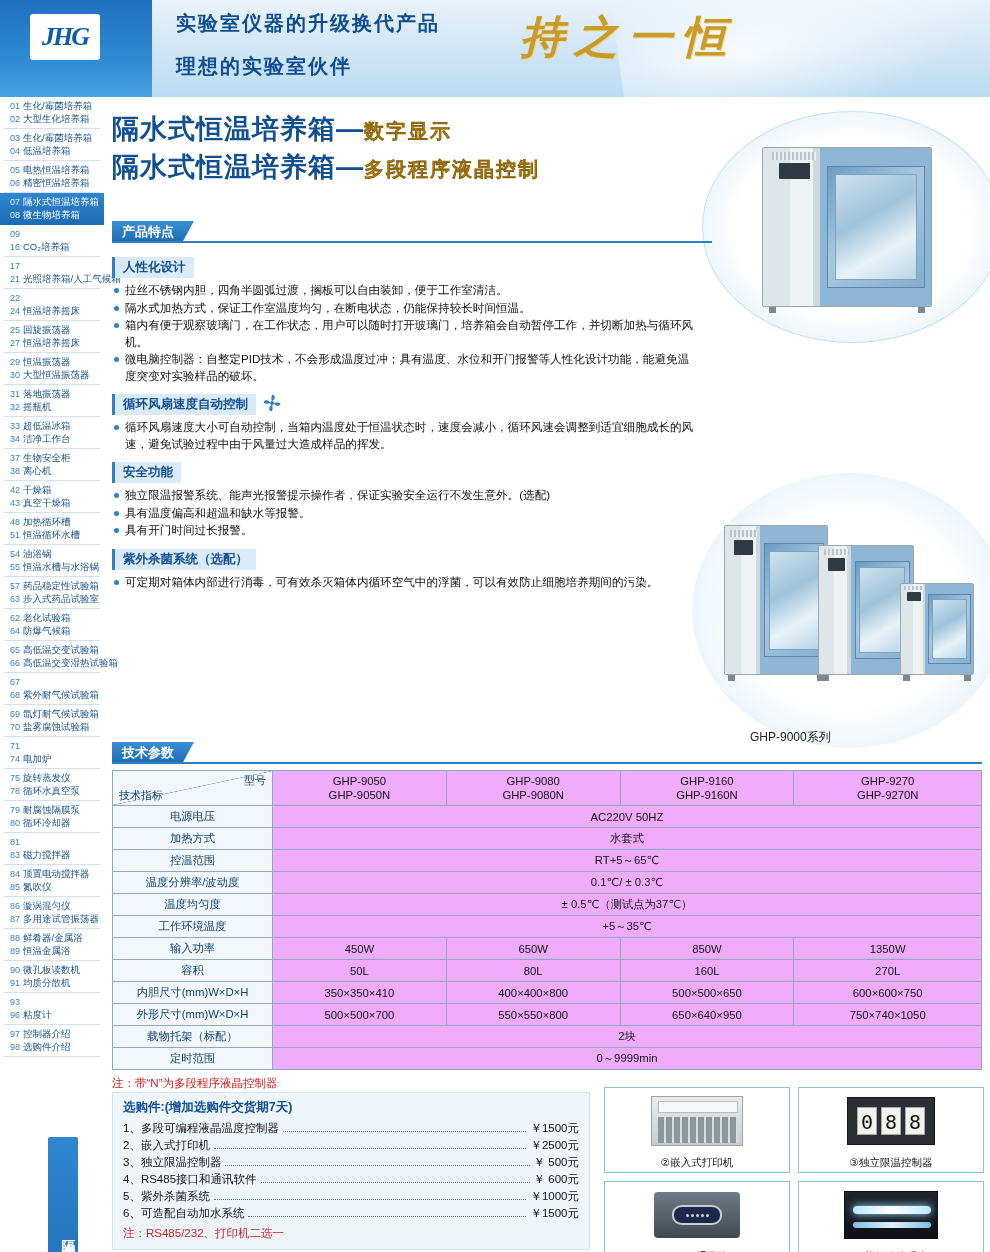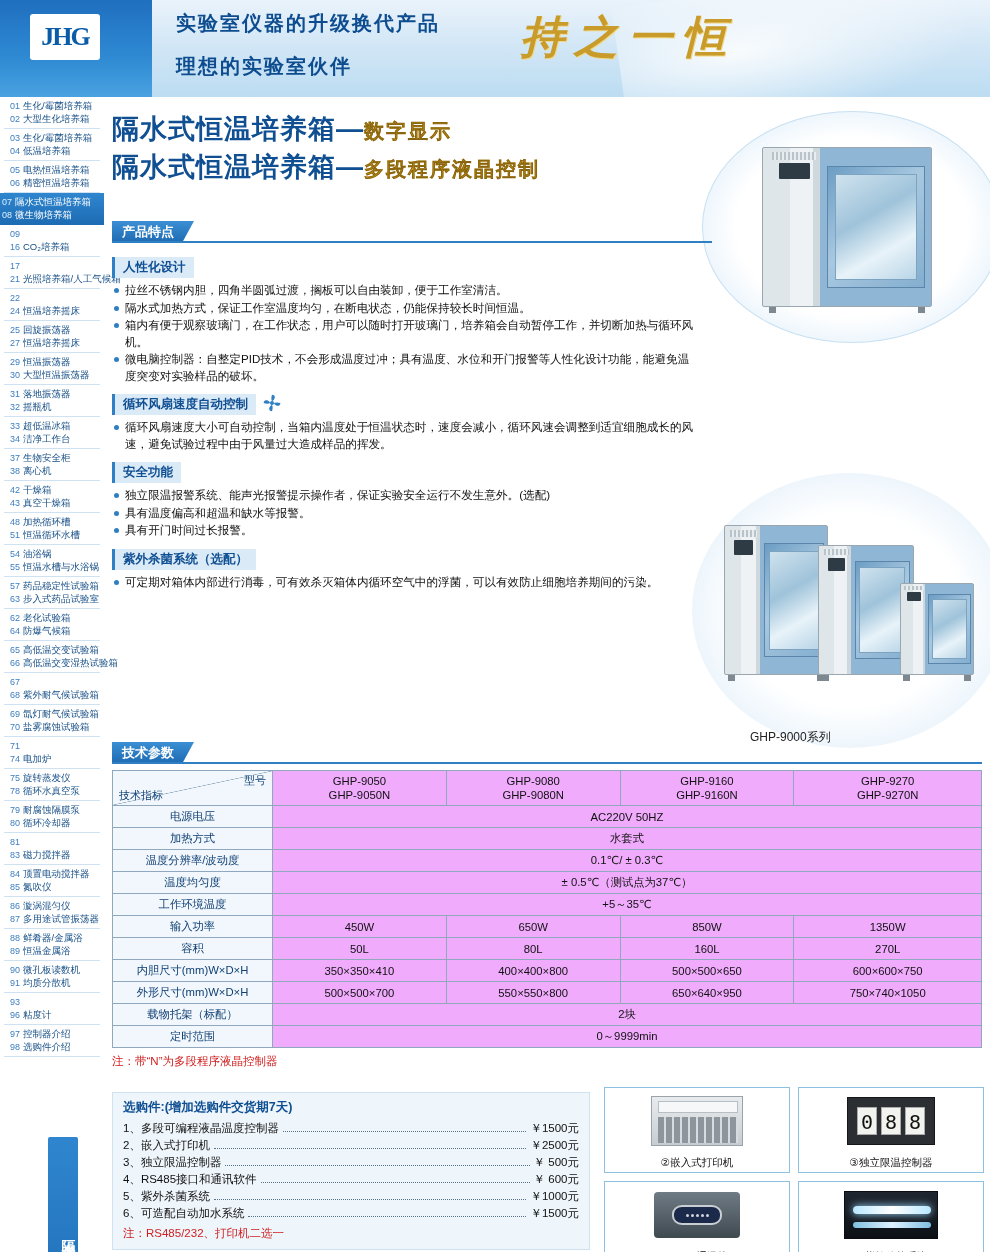--- a/index.html
+++ b/index.html
@@ -24,21 +24,21 @@
     position:absolute; left:0; top:0; width:152px; height:97px;
     background: linear-gradient(180deg,#1f6fbf 0%, #2f8ad3 60%, #4aa2e0 100%);
   }
   .logo-box {
     position:absolute; left:30px; top:14px; width:70px; height:46px;
     background:#ffffff; border-radius:3px;
     display:flex; align-items:center; justify-content:center;
   }
   .logo-text {
     font-family:"Liberation Serif", serif;
-    font-weight:bold; font-size:26px; color:#0b5ca8;
+    font-weight:bold; font-style:italic; font-size:26px; color:#0b5ca8;
     letter-spacing:-2px;
   }
   .header-line1, .header-line2 {
     position:absolute; left:176px;
     font-weight:bold; font-size:20px; color:#0d4c8f;
     letter-spacing:2px;
   }
   .header-line1 { top:10px; }
   .header-line2 { top:53px; }
   .header-brush {
@@ -65,21 +65,21 @@
     border-bottom:1px solid #cfe2f2;
     font-size:9.5px; line-height:11.5px; color:#174f86;
     min-height:23px;
   }
   .side-item .num {
     display:inline-block; width:13px; color:#3b7ec0; font-size:9px;
   }
   .side-item.active {
     background: linear-gradient(180deg,#2f86cf,#1d6cb4);
     color:#ffffff; border-bottom:1px solid #1d6cb4;
-    margin:0; padding-left:2px; padding-right:6px;
+    margin:0; padding-left:10px; padding-right:6px;
   }
   .side-item.active .num { color:#dbeeff; }
   .side-row { white-space:nowrap; }
   .sidebar-footer {
     position:absolute; left:48px; top:1040px; width:30px; height:200px;
     background:linear-gradient(180deg,#2f86cf,#1d6cb4);
     color:#fff; font-size:14px; font-weight:bold;
     writing-mode: vertical-rl; text-align:center;
     padding-top:14px; letter-spacing:4px;
     border-radius:2px;
@@ -554,20 +554,24 @@
       <tbody id="tech-body">
           <tr>
             <td class="rowhead">电源电压</td>
             <td colspan="4">AC220V  50HZ</td>
           </tr>
           <tr>
             <td class="rowhead">加热方式</td>
             <td colspan="4">水套式</td>
           </tr>
           <tr>
+            <td class="rowhead">控温范围</td>
+            <td colspan="4">RT+5～65℃</td>
+          </tr>
+          <tr>
             <td class="rowhead">温度分辨率/波动度</td>
             <td colspan="4">0.1℃/ ± 0.3℃</td>
           </tr>
           <tr>
             <td class="rowhead">温度均匀度</td>
             <td colspan="4">± 0.5℃（测试点为37℃）</td>
           </tr>
           <tr>
             <td class="rowhead">工作环境温度</td>
             <td colspan="4">+5～35℃</td>

